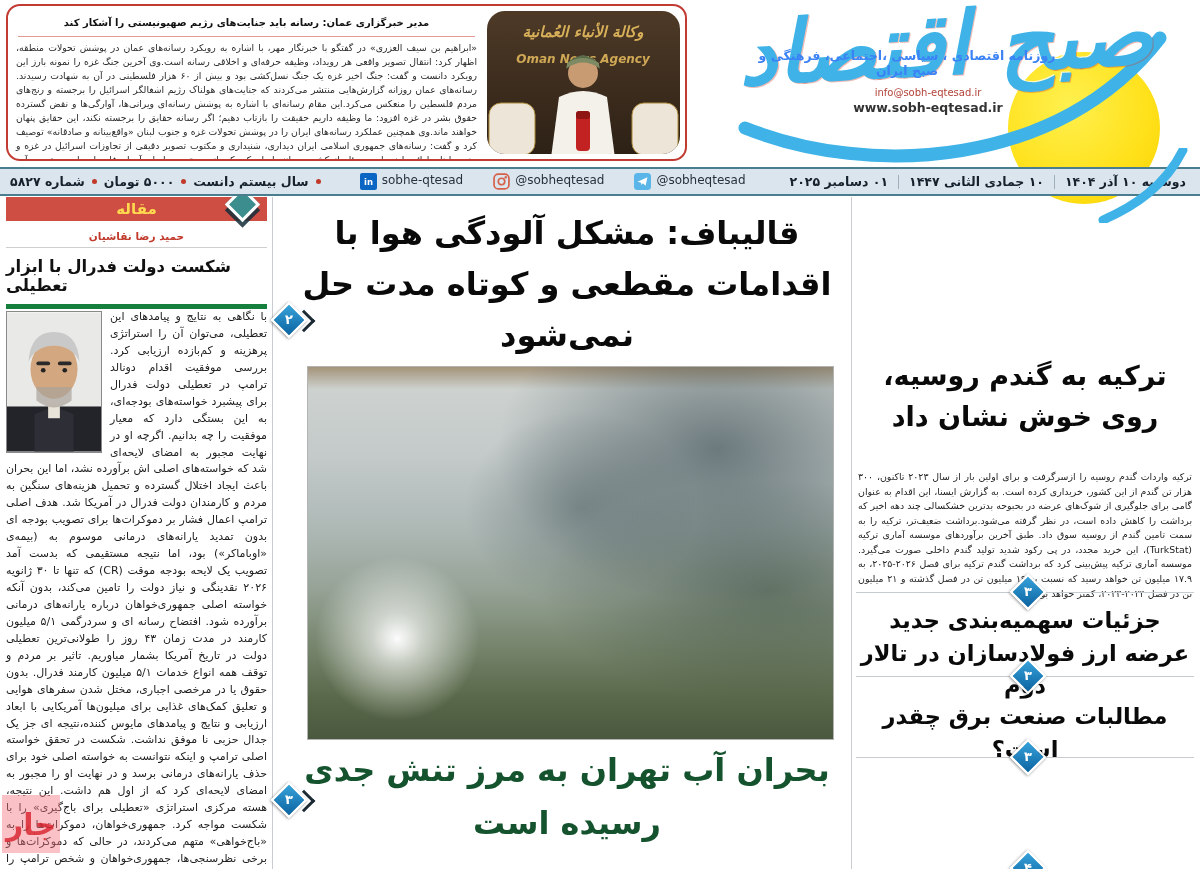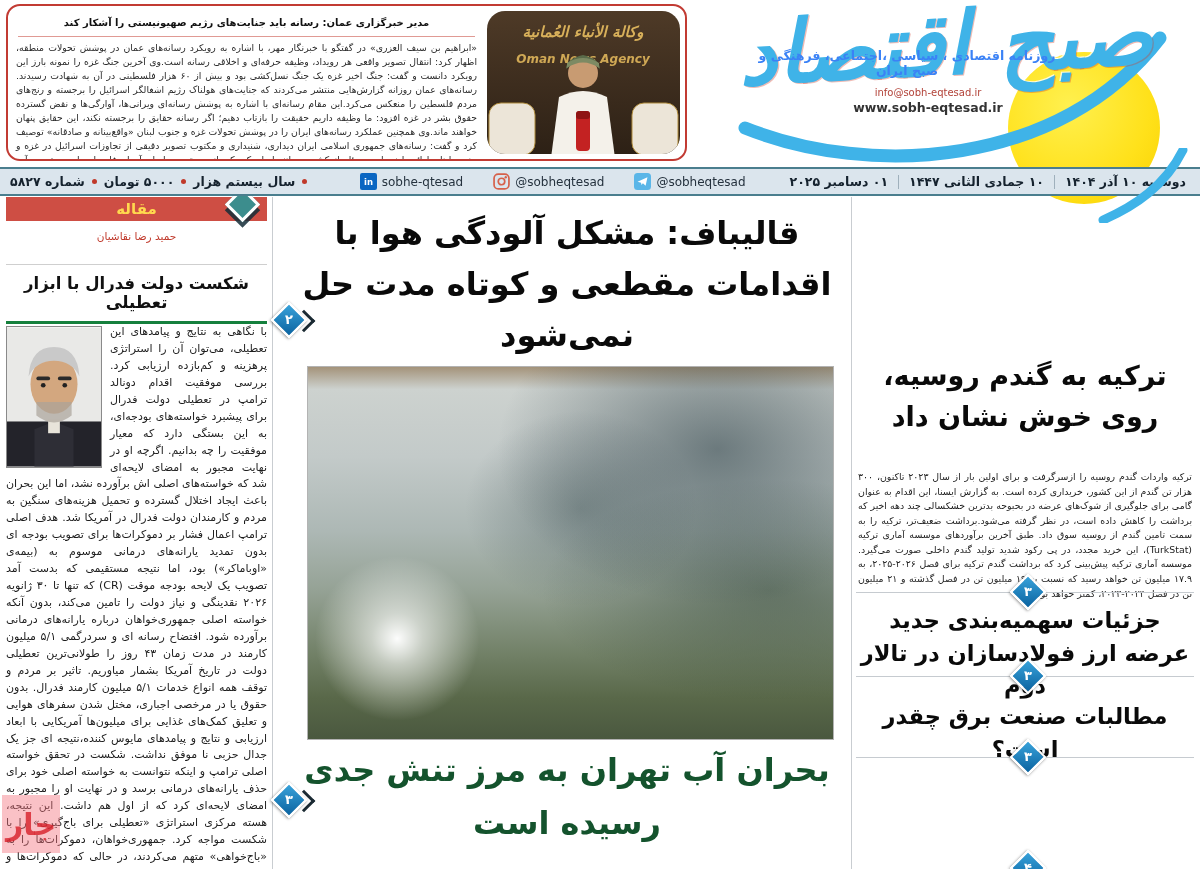--- a/index.html
+++ b/index.html
@@ -35,21 +35,21 @@
   .tail { position:absolute; left:1095px; top:148px; z-index:6; pointer-events:none; }
 
   
   .datebar { position:absolute; left:0; top:167px; width:1200px; height:29px;
              background:#dbe5ed; border-top:2px solid #4a7e8e; border-bottom:2px solid #4a7e8e;
              display:flex; align-items:center; z-index:2; }
   .dates { display:flex; align-items:center; gap:10px; margin-right:14px;
            font-size:12.5px; font-weight:700; color:#15222e; }
   .dsep { width:1px; height:14px; background:#9fb0bc; }
   .socials { display:flex; align-items:center; gap:30px; margin-right:44px; direction:ltr; }
-  .social { display:flex; align-items:center; gap:5px; font-size:12px; color:#25323e; }
+  .social { display:flex; gap:5px; font-size:12px; color:#25323e; }
   .edition { margin-right:auto; margin-left:10px; display:flex; align-items:center; gap:7px;
              font-size:12.5px; font-weight:700; color:#15222e; }
   .sep-dot { width:5px; height:5px; border-radius:50%; background:#c0392b; display:inline-block; }
 
   
   .vdiv { position:absolute; top:197px; height:672px; width:1px; background:#c9cdd1; }
   .hdiv { position:absolute; height:1px; background:#c6cbd0; left:856px; width:338px; }
 
   
   .pmark { position:absolute; width:30px; height:30px; z-index:4; }
@@ -62,23 +62,23 @@
           font-size:13px; text-align:center; line-height:22px; }
 
   
   .article-col { position:absolute; left:6px; top:197px; width:261px; }
   .section-bar { position:relative; height:24px; background:#ce4e44; }
   .section-bar .label { display:block; text-align:center; line-height:24px; color:#ffd94e;
                         font-weight:800; font-size:15px; }
   .teal-diamond { position:absolute; right:12px; top:-5px; width:25px; height:25px;
                   background:#3c8d8d; transform:rotate(45deg); border:3px solid #fff;
                   box-shadow:4px 4px 0 rgba(20,45,55,.85); }
-  .author { margin-top:9px; text-align:center; font-size:10.5px; color:#c0392b; font-weight:400; }
-  .article-title { margin-top:22px; padding:9px 0; text-align:center; font-size:16.5px; font-weight:800;
-                   color:#111; border-top:1px solid #cfcfcf; border-bottom:3px solid #15803d; }
+  .author { margin-top:9px; text-align:center; font-size:10.5px; color:#c0392b; font-weight:700; }
+  .article-title { margin-top:5px; padding:9px 0; text-align:left; font-size:16.5px; font-weight:800;
+                   color:#111; border-top:1px solid #cfcfcf; border-bottom:5px solid #15803d; }
   .article-body { margin-top:0; font-size:11px; line-height:1.54; text-align:justify; color:#1d1d1d; }
   .portrait { float:left; width:96px; height:142px; margin:2px 8px 5px 0; border:1px solid #8a8a8a; }
   .watermark { position:absolute; left:-4px; top:598px; width:58px; height:58px;
                background:rgba(243,118,128,.45); z-index:3; display:flex; align-items:center;
                justify-content:center; overflow:hidden; }
   .watermark span { font-size:30px; font-weight:800; color:rgba(215,30,40,.8); }
 
   
   .main-headline { position:absolute; left:284px; top:208px; width:566px; text-align:center;
                    font-size:32px; font-weight:800; line-height:1.6; color:#0a0a0a; }
@@ -179,21 +179,21 @@
       <span class="social">
         <svg width="17" height="17" viewBox="0 0 24 24">
             <rect width="24" height="24" rx="5" fill="#5ab6e8"></rect>
             <path d="M5 12.2 L19 6 L16.4 18 L12.6 14.6 L10.4 16.8 L10 13.6 Z" fill="#fff"></path>
           </svg>
         <span dir="ltr">@sobheqtesad</span>
       </span>
     </div>
     <div class="edition">
       <span class="sep-dot"></span>
-      <span>سال بیستم هزار</span>
+      <span>سال بیستم دانست</span>
       <span class="sep-dot"></span>
       <span>۵۰۰۰ تومان</span>
       <span class="sep-dot"></span>
       <span>شماره ۵۸۲۷</span>
     </div>
   </div>
 
   <div class="vdiv" style="left:272px"></div>
   <div class="vdiv" style="left:851px"></div>
 

